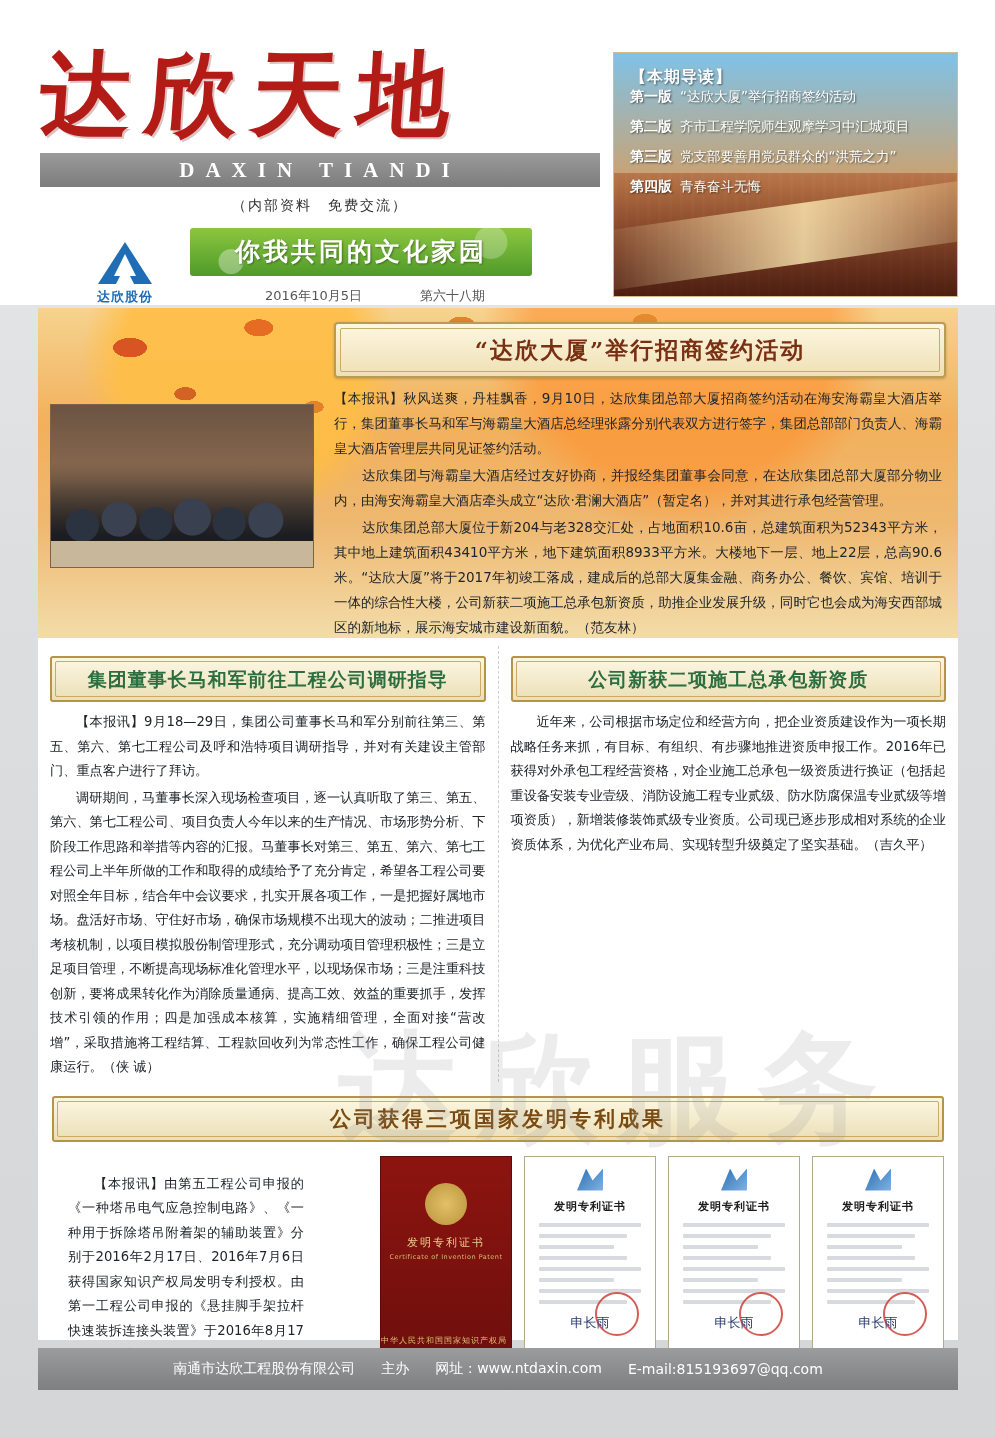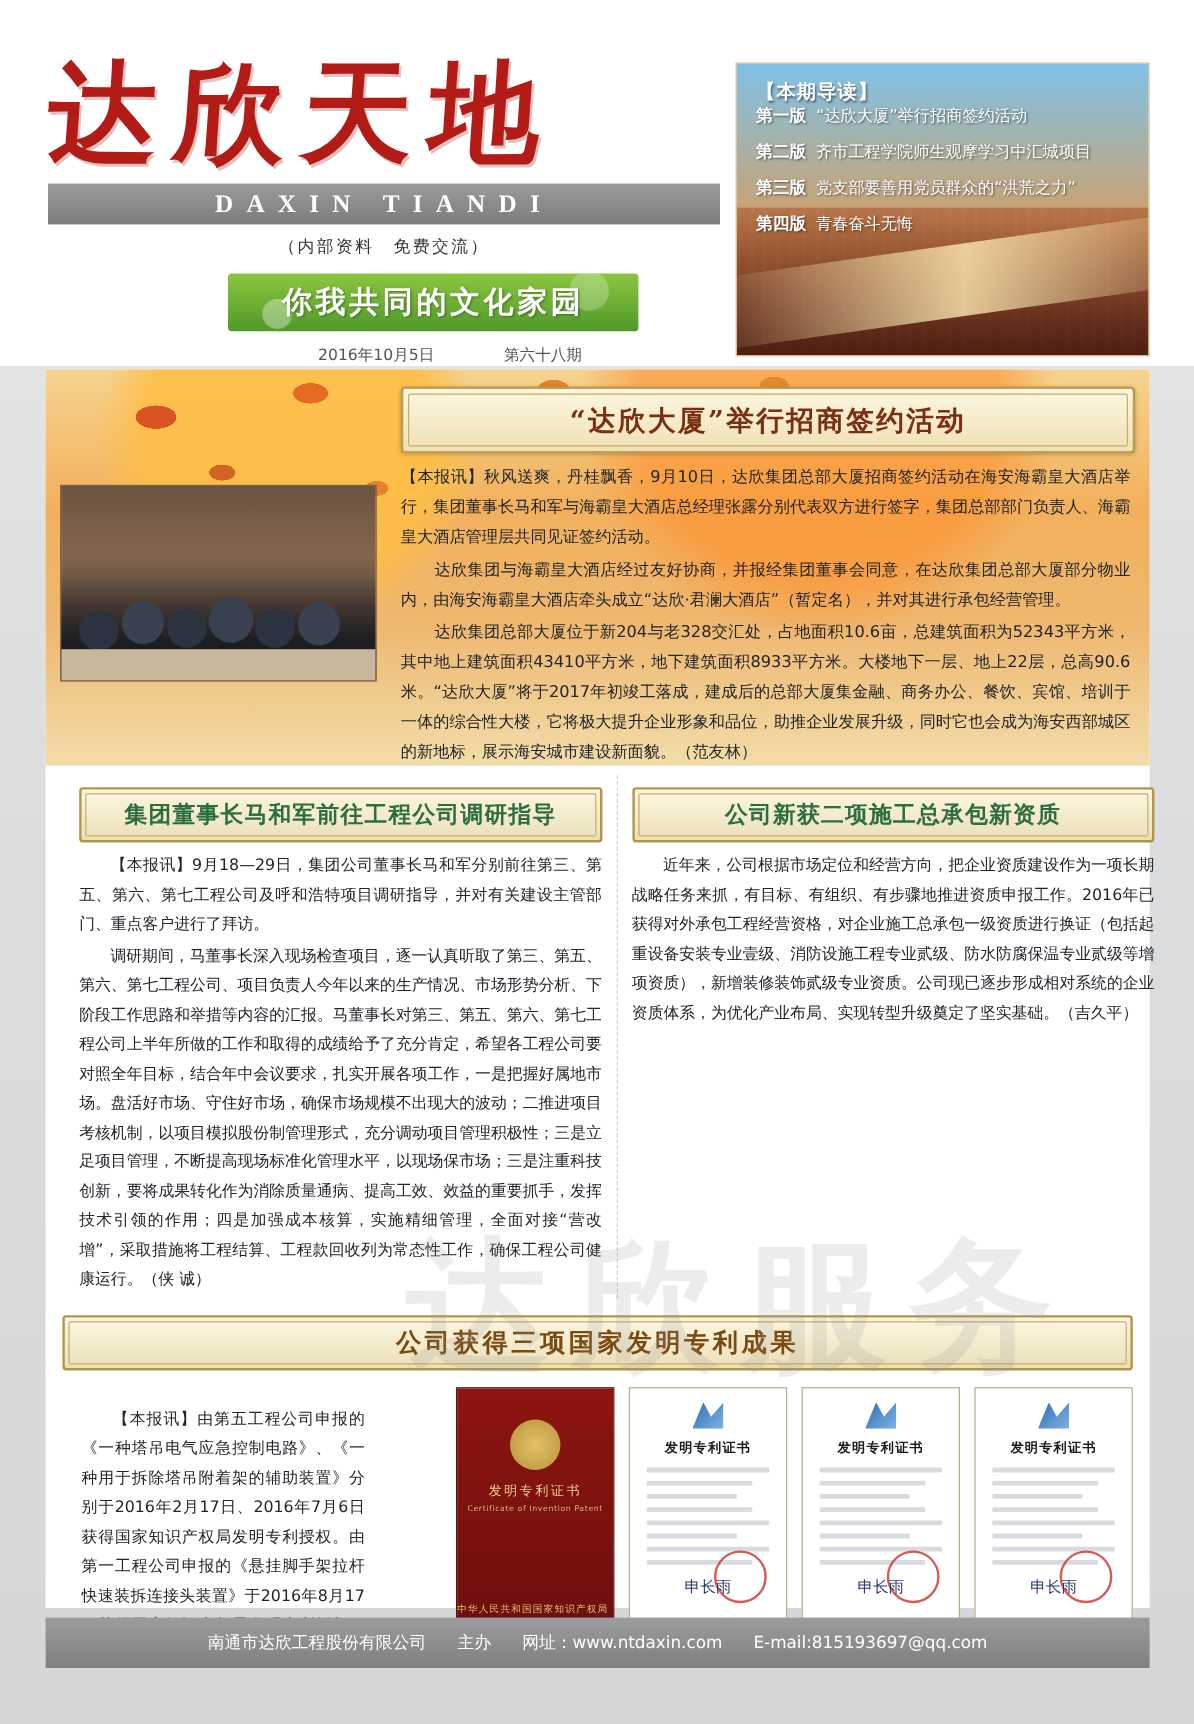--- a/index.html
+++ b/index.html
@@ -150,21 +150,21 @@
     font-size:23px;font-weight:bold;color:#7a2f12;letter-spacing:2px;
   }
   .feature .body{
     position:absolute;left:296px;top:78px;width:608px;
     font-size:13.5px;line-height:25px;color:#20252b;text-align:justify;
   }
   .feature .body p{margin:0 0 2px 0;text-indent:0;}
   .feature .body p.ind{text-indent:28px;}
 
   
-  .twocol{position:relative;width:920px;padding:8px 0 0 0;display:flex;margin-left:16px;}
+  .twocol{position:relative;width:920px;padding:8px 0 0 0;display:flex;}
   .col{width:438px;padding:0 12px;}
   .col.left{border-right:1px dashed #cfcfcf;}
   .secttl{
     height:42px;margin:10px 0 8px 0;
     background:linear-gradient(180deg,#fdf7e2,#eadfb8);
     border:2px solid #b59445;border-radius:3px;position:relative;
   }
   .secttl i{position:absolute;inset:3px;border:1px solid #c9ab63;border-radius:2px;}
   .secttl span{
     position:relative;display:block;text-align:center;line-height:42px;
@@ -221,20 +221,29 @@
 <div class="page">
 
   <div class="header">
 
     <div class="masthead">
       <div class="masthead-title">达欣天地</div>
       <div class="masthead-pinyin">DAXIN  TIANDI</div>
       <div class="masthead-sub">（内部资料　免费交流）</div>
     </div>
 
+    <div class="logo-block">
+      <div class="logo-mark">
+        <svg width="62" height="46" viewBox="0 0 62 46">
+          <polygon points="31,2 58,44 40,44 31,26 22,44 4,44" fill="#1f6db5"></polygon>
+          <polygon points="31,14 42,36 20,36" fill="#ffffff"></polygon>
+        </svg>
+      </div>
+      <div class="logo-text">达欣股份</div>
+    </div>
 
     <div class="green-banner">
       <div class="leaf"></div>
       <div class="txt">你我共同的文化家园</div>
     </div>
 
     <div class="date-bar">
       <span>2016年10月5日</span>
       <span>第六十八期</span>
     </div>
@@ -276,21 +285,21 @@
 
       <div class="headline">
         <div class="inner">
           <span>“达欣大厦”举行招商签约活动</span>
         </div>
       </div>
 
       <div class="body">
         <p>【本报讯】秋风送爽，丹桂飘香，9月10日，达欣集团总部大厦招商签约活动在海安海霸皇大酒店举行，集团董事长马和军与海霸皇大酒店总经理张露分别代表双方进行签字，集团总部部门负责人、海霸皇大酒店管理层共同见证签约活动。</p>
         <p class="ind">达欣集团与海霸皇大酒店经过友好协商，并报经集团董事会同意，在达欣集团总部大厦部分物业内，由海安海霸皇大酒店牵头成立“达欣·君澜大酒店”（暂定名），并对其进行承包经营管理。</p>
-        <p class="ind">达欣集团总部大厦位于新204与老328交汇处，占地面积10.6亩，总建筑面积为52343平方米，其中地上建筑面积43410平方米，地下建筑面积8933平方米。大楼地下一层、地上22层，总高90.6米。“达欣大厦”将于2017年初竣工落成，建成后的总部大厦集金融、商务办公、餐饮、宾馆、培训于一体的综合性大楼，它将极大提升企业形象和品位，助推企业发展升级，同时它也会成为海安西部城区的新地标，展示海安城市建设新面貌。（范友林）</p>
+        <p class="ind">达欣集团总部大厦位于新204与老328交汇处，占地面积10.6亩，总建筑面积为52343平方米，其中地上建筑面积43410平方米，地下建筑面积8933平方米。大楼地下一层、地上22层，总高90.6米。“达欣大厦”将于2017年初竣工落成，建成后的总部大厦集金融、商务办公、餐饮、宾馆、培训于一体的综合性大楼，公司新获二项施工总承包新资质，助推企业发展升级，同时它也会成为海安西部城区的新地标，展示海安城市建设新面貌。（范友林）</p>
       </div>
     </div>
 
     <div class="twocol">
       <div class="col left">
         <div class="secttl">
           <i></i>
             <span>集团董事长马和军前往工程公司调研指导</span>
         </div>
         <p class="ind">【本报讯】9月18—29日，集团公司董事长马和军分别前往第三、第五、第六、第七工程公司及呼和浩特项目调研指导，并对有关建设主管部门、重点客户进行了拜访。</p>

